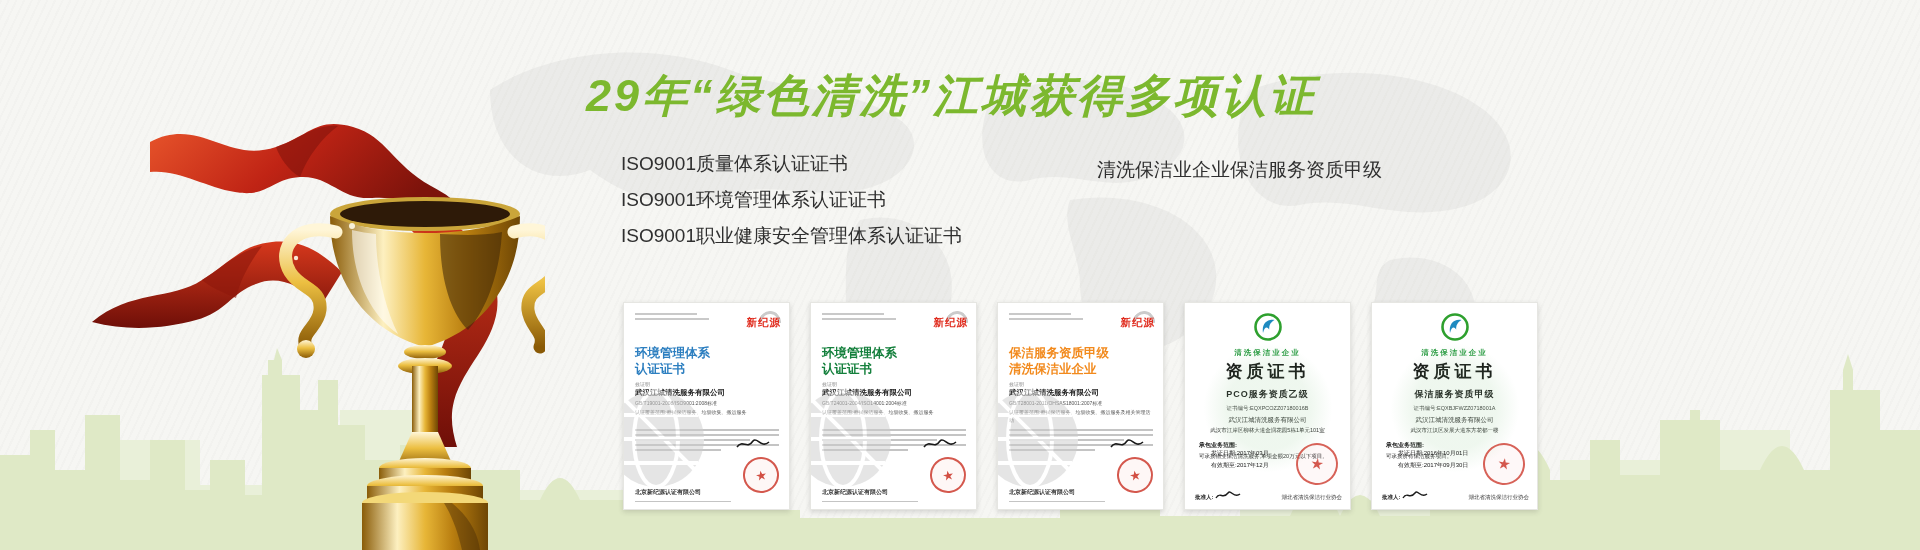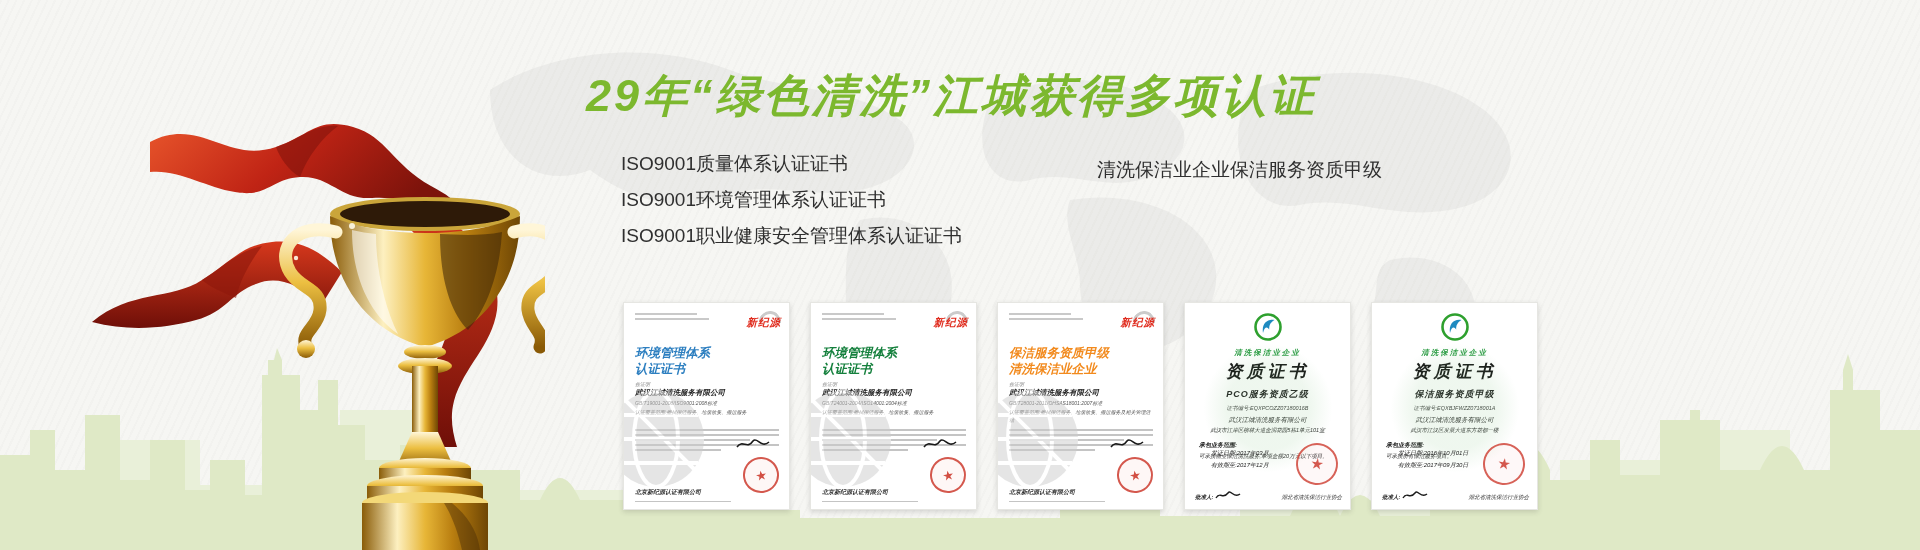--- a/index.html
+++ b/index.html
@@ -14,21 +14,21 @@
     font-size:45px;font-weight:bold;letter-spacing:3px;color:#7cb82e;
     font-style:italic;white-space:nowrap;}
   .cert-list{position:absolute;margin:0;padding:0;list-style:none;}
   .cert-list li{font-size:19px;font-weight:normal;color:#2f2f2f;
     height:27px;line-height:27px;margin-bottom:9px;white-space:nowrap;}
   #left-list{left:621px;top:150px;}
   #right-list{left:1097px;top:156px;}
   .certs-row{position:absolute;left:623px;top:302px;display:flex;gap:20px;}
   .cert{position:relative;width:165px;height:206px;background:#ffffff;
     border:1px solid #e6e6e2;box-shadow:0 2px 5px rgba(60,60,60,0.18);
-    overflow:hidden;flex:0 0 auto;font-style:italic;}
+    overflow:hidden;flex:0 0 auto;}
   
   .meta{position:absolute;top:10px;left:11px;width:70px;}
   .bar{height:2px;background:#c9c9c9;margin-bottom:3px;}
   .nje-logo{position:absolute;top:9px;right:8px;width:52px;height:22px;text-align:right;}
   .nje-swirl{position:absolute;right:0px;top:-1px;width:16px;height:16px;border:3px solid #c2c2c2;
     border-radius:50%;border-left-color:transparent;border-bottom-color:transparent;
     transform:rotate(-40deg);opacity:.85;}
   .nje-text{position:relative;color:#e02b1d;font-weight:bold;font-size:10.5px;letter-spacing:1px;}
   .iso-title{position:absolute;top:42px;left:11px;font-size:12.5px;font-weight:bold;line-height:1.3;margin:0;}
   .t-blue{color:#2d7fc0;} .t-green{color:#15803d;} .t-orange{color:#f28a1d;}

